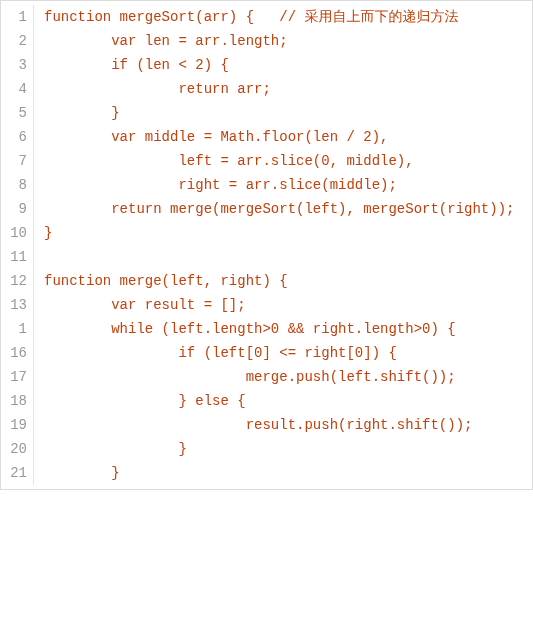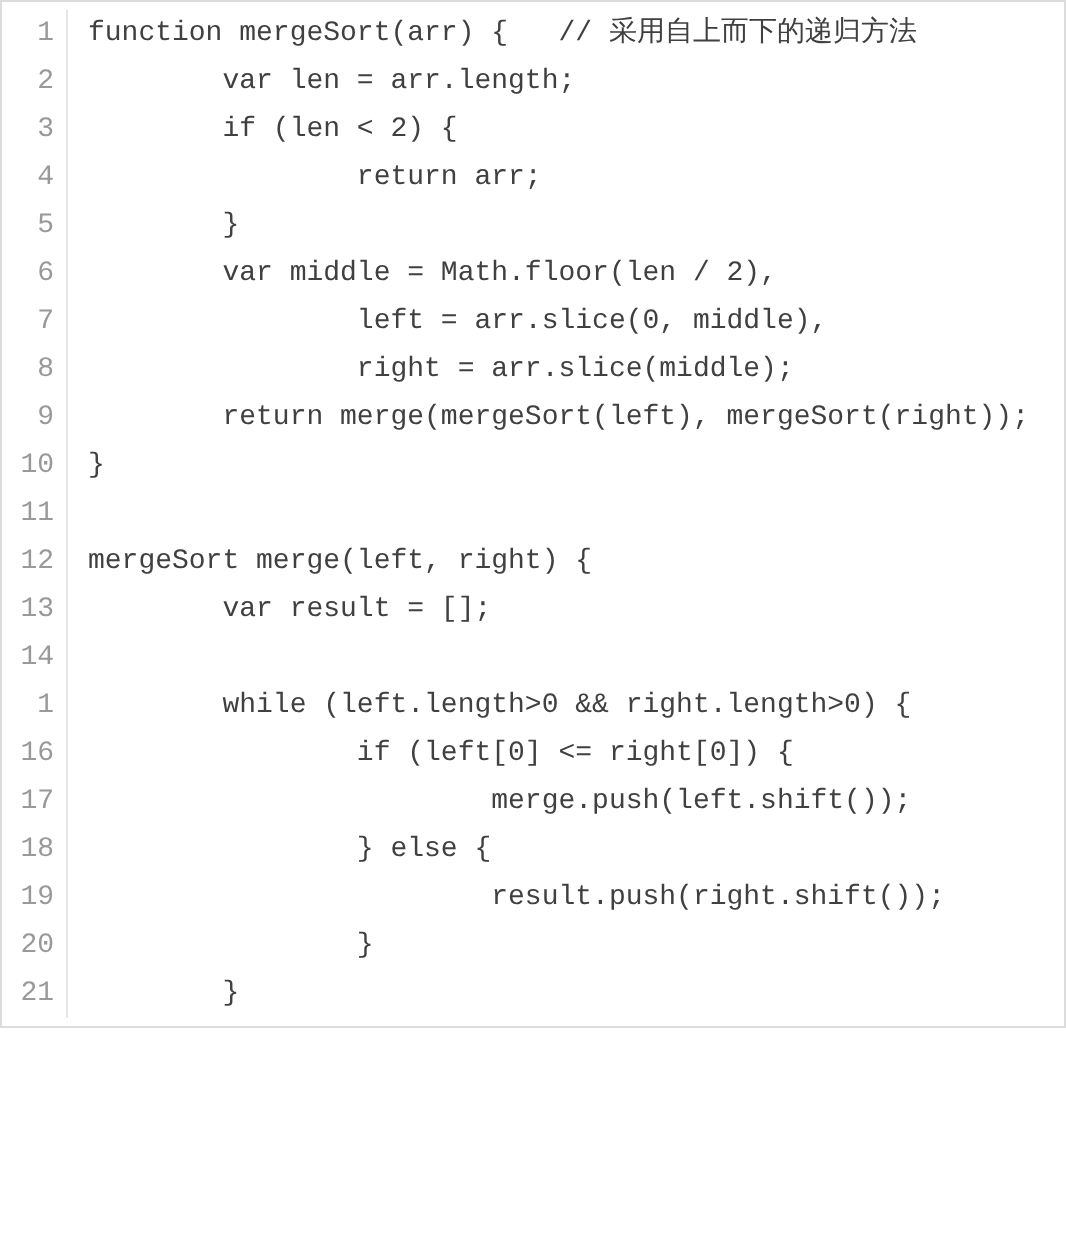--- a/index.html
+++ b/index.html
@@ -35,21 +35,21 @@
   }
   .divider {
     width: 1px;
     flex: 0 0 1px;
     background: #e6e6e6;
     align-self: stretch;
     margin-right: 10px;
   }
   .code {
     white-space: pre;
-    color: #404040;
+    color: #c2410c;
     flex: 1;
     overflow: hidden;
   }
 </style>
 </head>
 <body>
 
 <div class="code-block" id="code-block">
     <div class="line">
       <div class="gutter">1</div>
@@ -102,31 +102,26 @@
       <div class="code">}</div>
     </div>
     <div class="line">
       <div class="gutter">11</div>
       <div class="divider"></div>
       <div class="code"></div>
     </div>
     <div class="line">
       <div class="gutter">12</div>
       <div class="divider"></div>
-      <div class="code">mergeSort merge(left, right) {</div>
+      <div class="code">function merge(left, right) {</div>
     </div>
     <div class="line">
       <div class="gutter">13</div>
       <div class="divider"></div>
       <div class="code">        var result = [];</div>
-    </div>
-    <div class="line">
-      <div class="gutter">14</div>
-      <div class="divider"></div>
-      <div class="code"></div>
     </div>
     <div class="line">
       <div class="gutter">1</div>
       <div class="divider"></div>
       <div class="code">        while (left.length&gt;0 &amp;&amp; right.length&gt;0) {</div>
     </div>
     <div class="line">
       <div class="gutter">16</div>
       <div class="divider"></div>
       <div class="code">                if (left[0] &lt;= right[0]) {</div>

